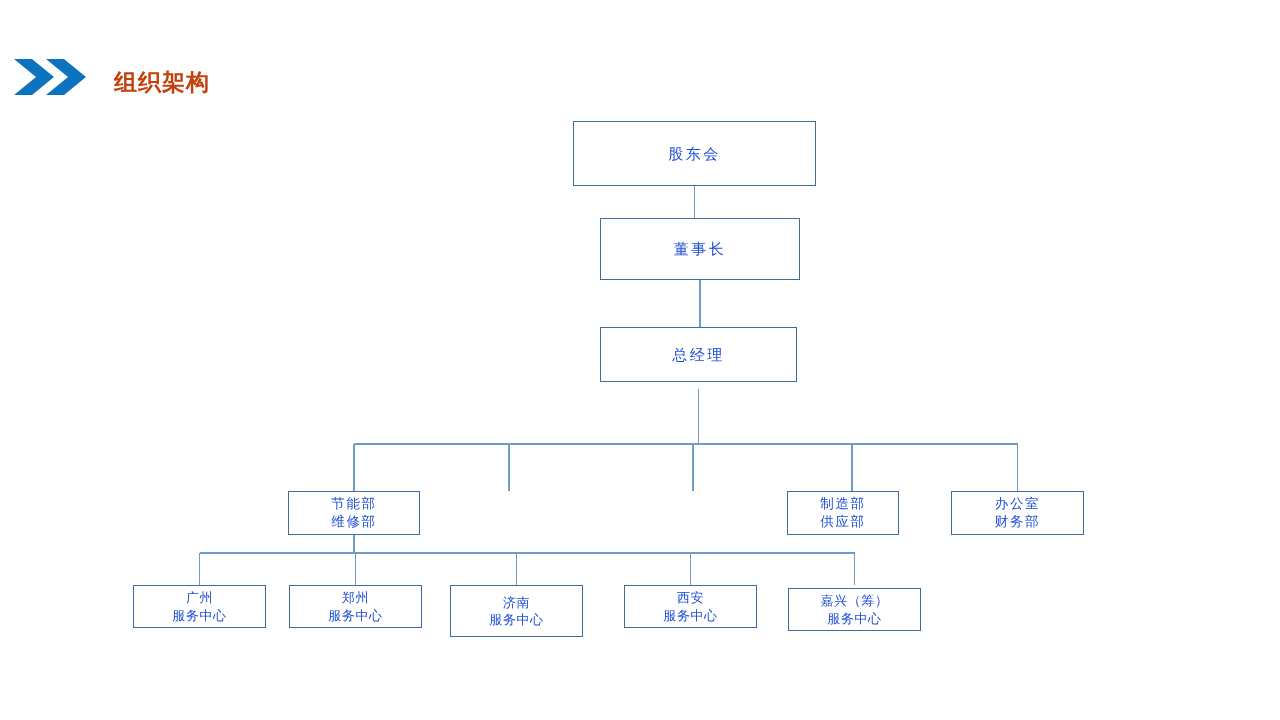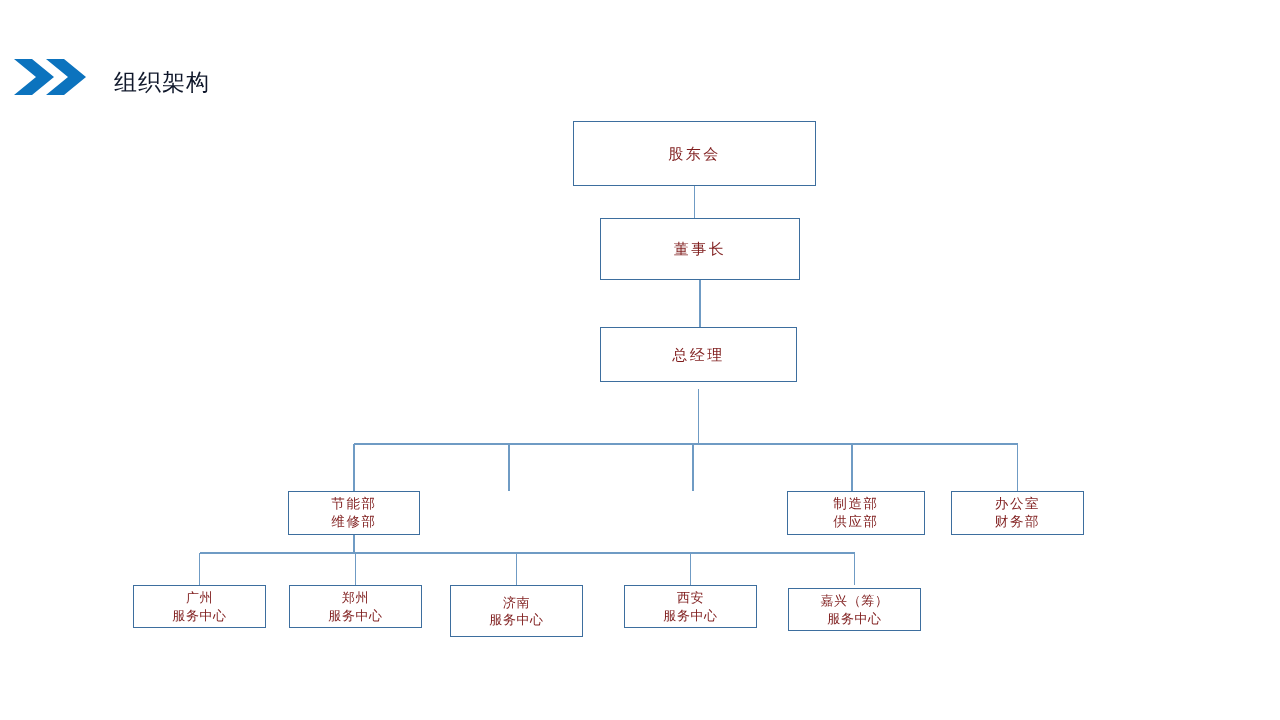--- a/index.html
+++ b/index.html
@@ -30,23 +30,23 @@
     left: 14px;
     top: 57px;
     width: 76px;
     height: 40px;
   }
   #page-title {
     position: absolute;
     left: 114px;
     top: 67px;
     font-size: 23px;
-    font-weight: normal;
+    font-weight: bold;
     letter-spacing: 1px;
-    color: #0f172a;
+    color: #c2410c;
     white-space: nowrap;
   }
 
   
   #org-chart {
     position: absolute;
     left: 0;
     top: 0;
     width: 1280px;
     height: 720px;
@@ -62,21 +62,21 @@
 
   .node {
     position: absolute;
     box-sizing: border-box;
     border: 1px solid #3d6e9e;
     background: #ffffff;
     display: flex;
     flex-direction: column;
     align-items: center;
     justify-content: center;
-    color: #7f1d1d;
+    color: #1d4ed8;
     text-align: center;
     line-height: 1.32;
     white-space: nowrap;
   }
   .node .line {
     display: block;
   }
   .node.level-1 { font-size: 15px; letter-spacing: 2.5px; }
   .node.level-2 { font-size: 15px; letter-spacing: 2.5px; }
   .node.level-3 { font-size: 15px; letter-spacing: 2.5px; }
@@ -124,21 +124,21 @@
     <div class="node level-2" style="left: 600px; top: 218px; width: 200px; height: 62px; border-color: rgb(61, 110, 158); background: rgb(255, 255, 255);">
       <span class="line">董事长</span>
     </div>
     <div class="node level-3" style="left: 600px; top: 327px; width: 197px; height: 55px; border-color: rgb(61, 110, 158); background: rgb(255, 255, 255);">
       <span class="line">总经理</span>
     </div>
     <div class="node dept" style="left: 288px; top: 491px; width: 132px; height: 44px; border-color: rgb(61, 110, 158); background: rgb(255, 255, 255);">
       <span class="line">节能部</span>
       <span class="line">维修部</span>
     </div>
-    <div class="node dept" style="left: 787px; top: 491px; width: 138px; height: 44px; border-color: rgb(61, 110, 158); background: rgb(255, 255, 255);">
+    <div class="node dept" style="left: 787px; top: 491px; width: 112px; height: 44px; border-color: rgb(61, 110, 158); background: rgb(255, 255, 255);">
       <span class="line">制造部</span>
       <span class="line">供应部</span>
     </div>
     <div class="node dept" style="left: 951px; top: 491px; width: 133px; height: 44px; border-color: rgb(61, 110, 158); background: rgb(255, 255, 255);">
       <span class="line">办公室</span>
       <span class="line">财务部</span>
     </div>
     <div class="node center" style="left: 133px; top: 585px; width: 133px; height: 43px; border-color: rgb(61, 110, 158); background: rgb(255, 255, 255);">
       <span class="line">广州</span>
       <span class="line">服务中心</span>

